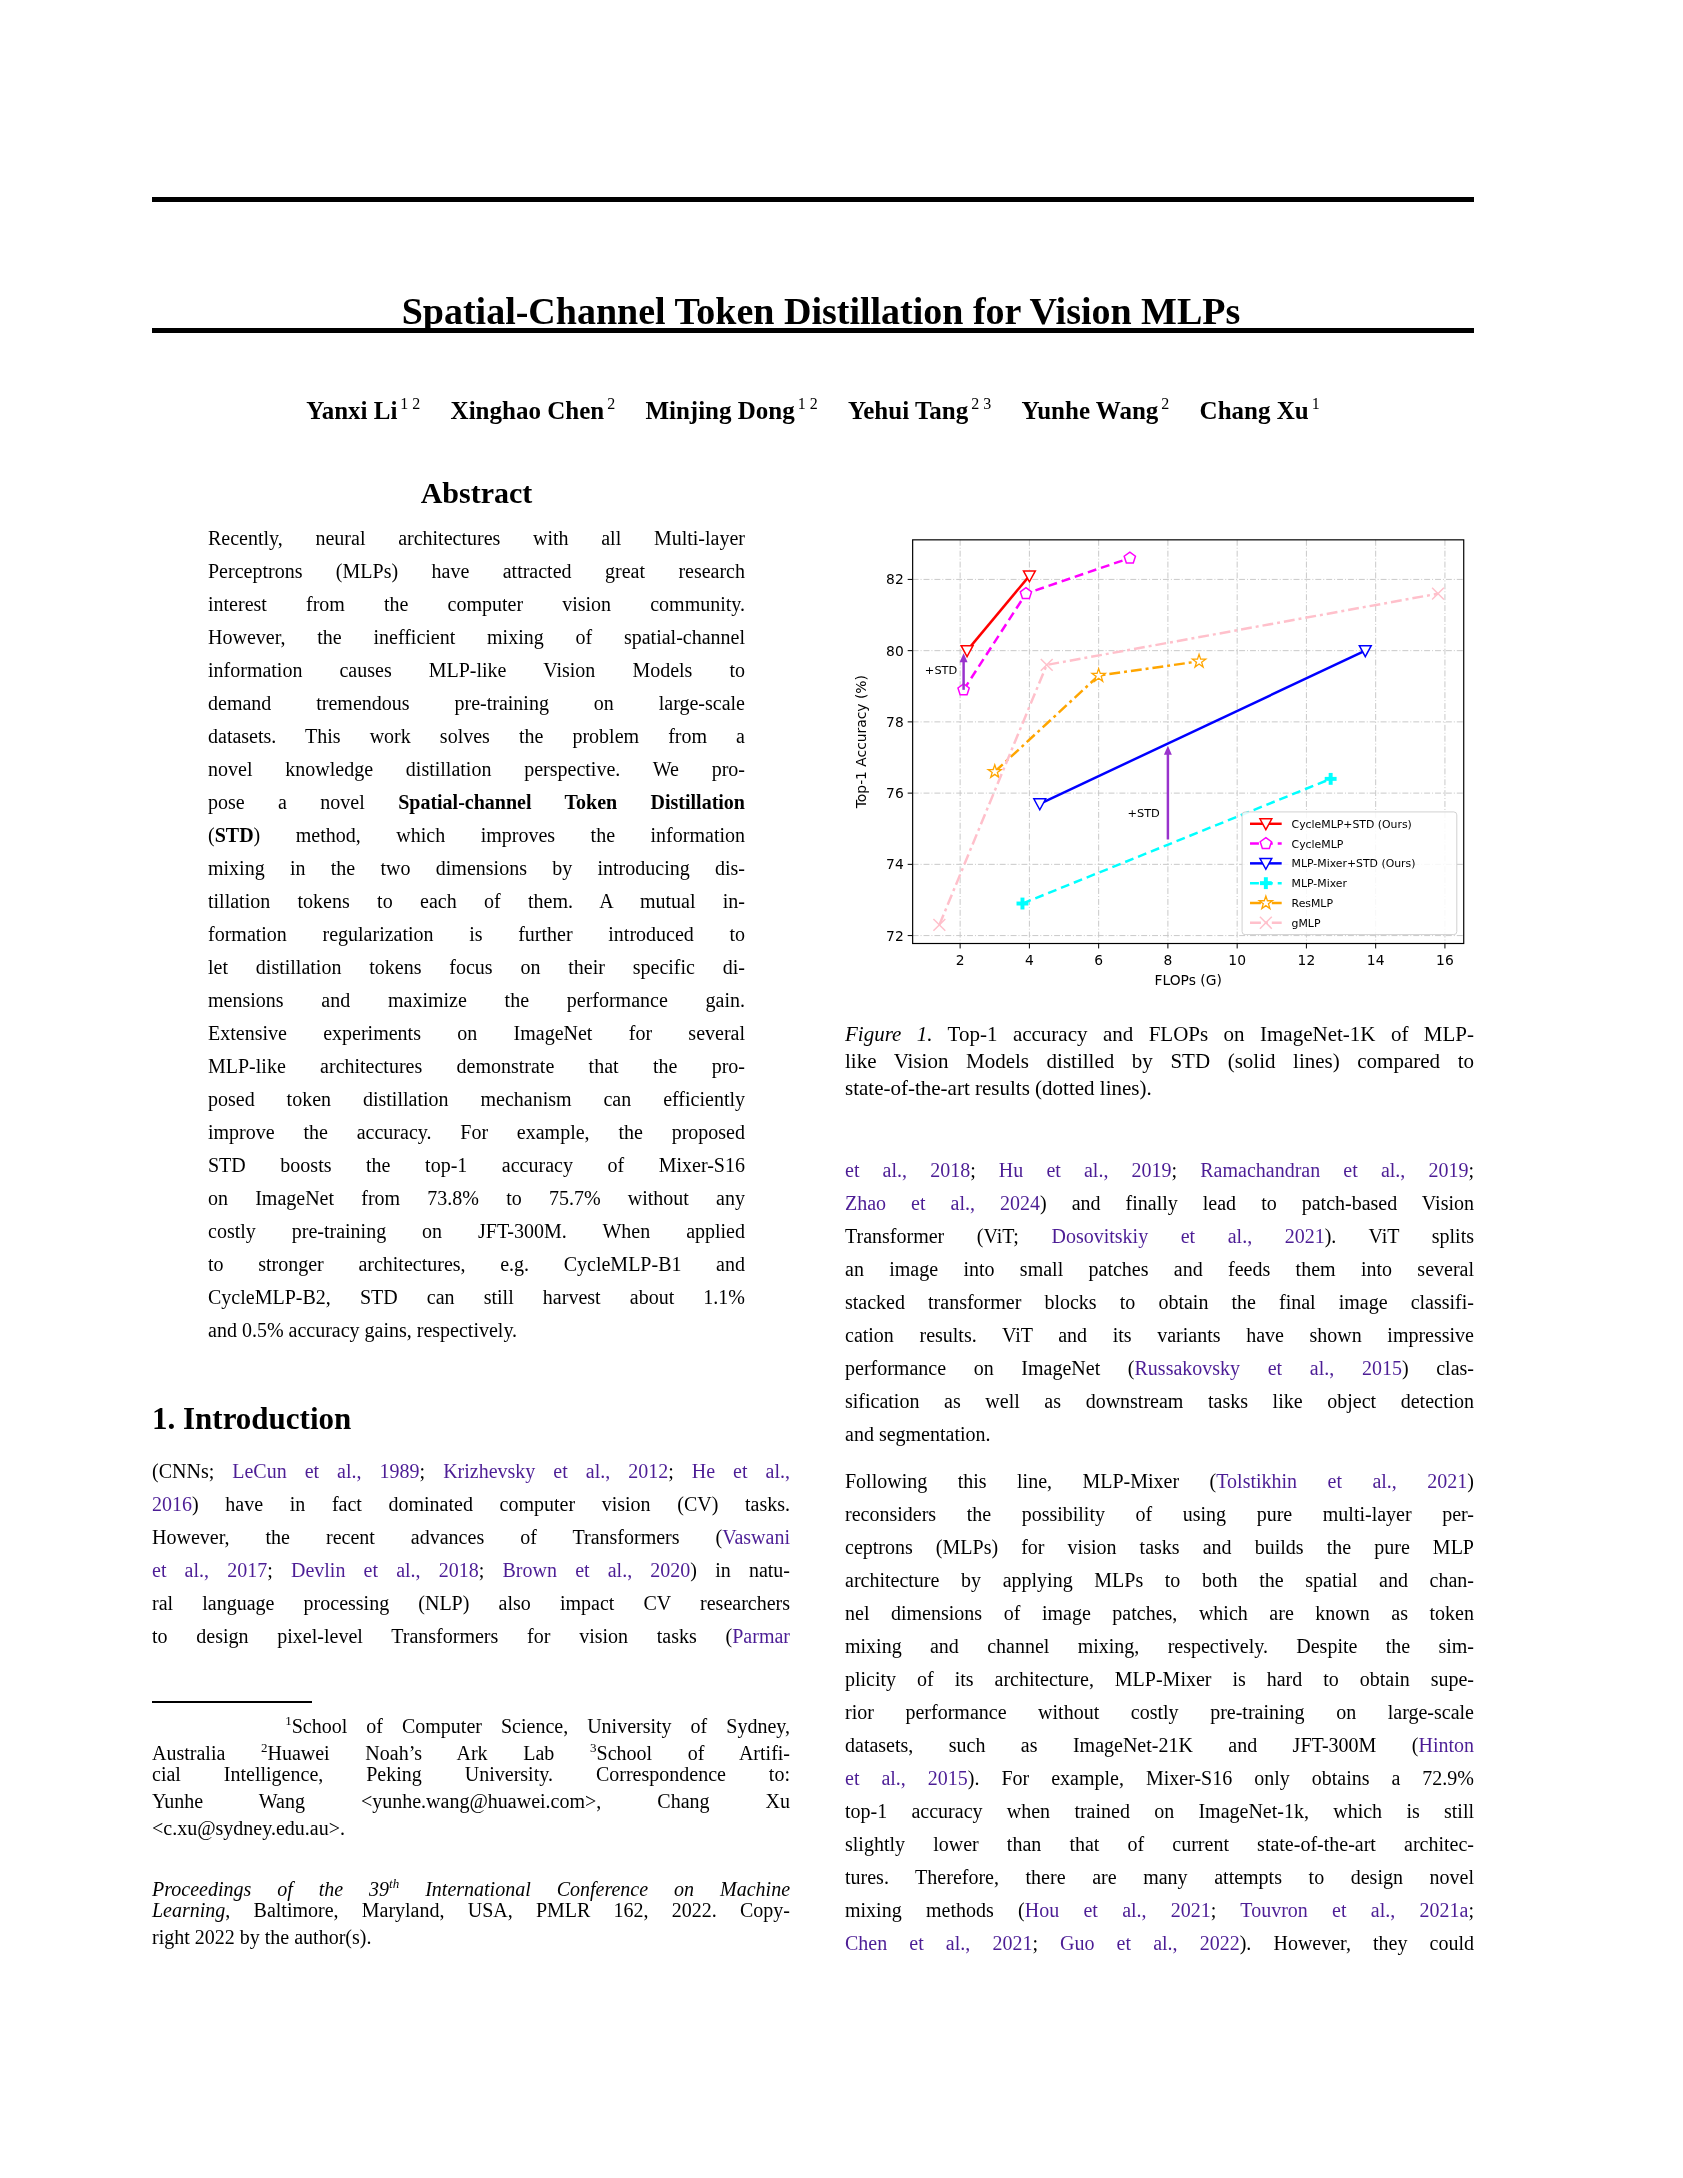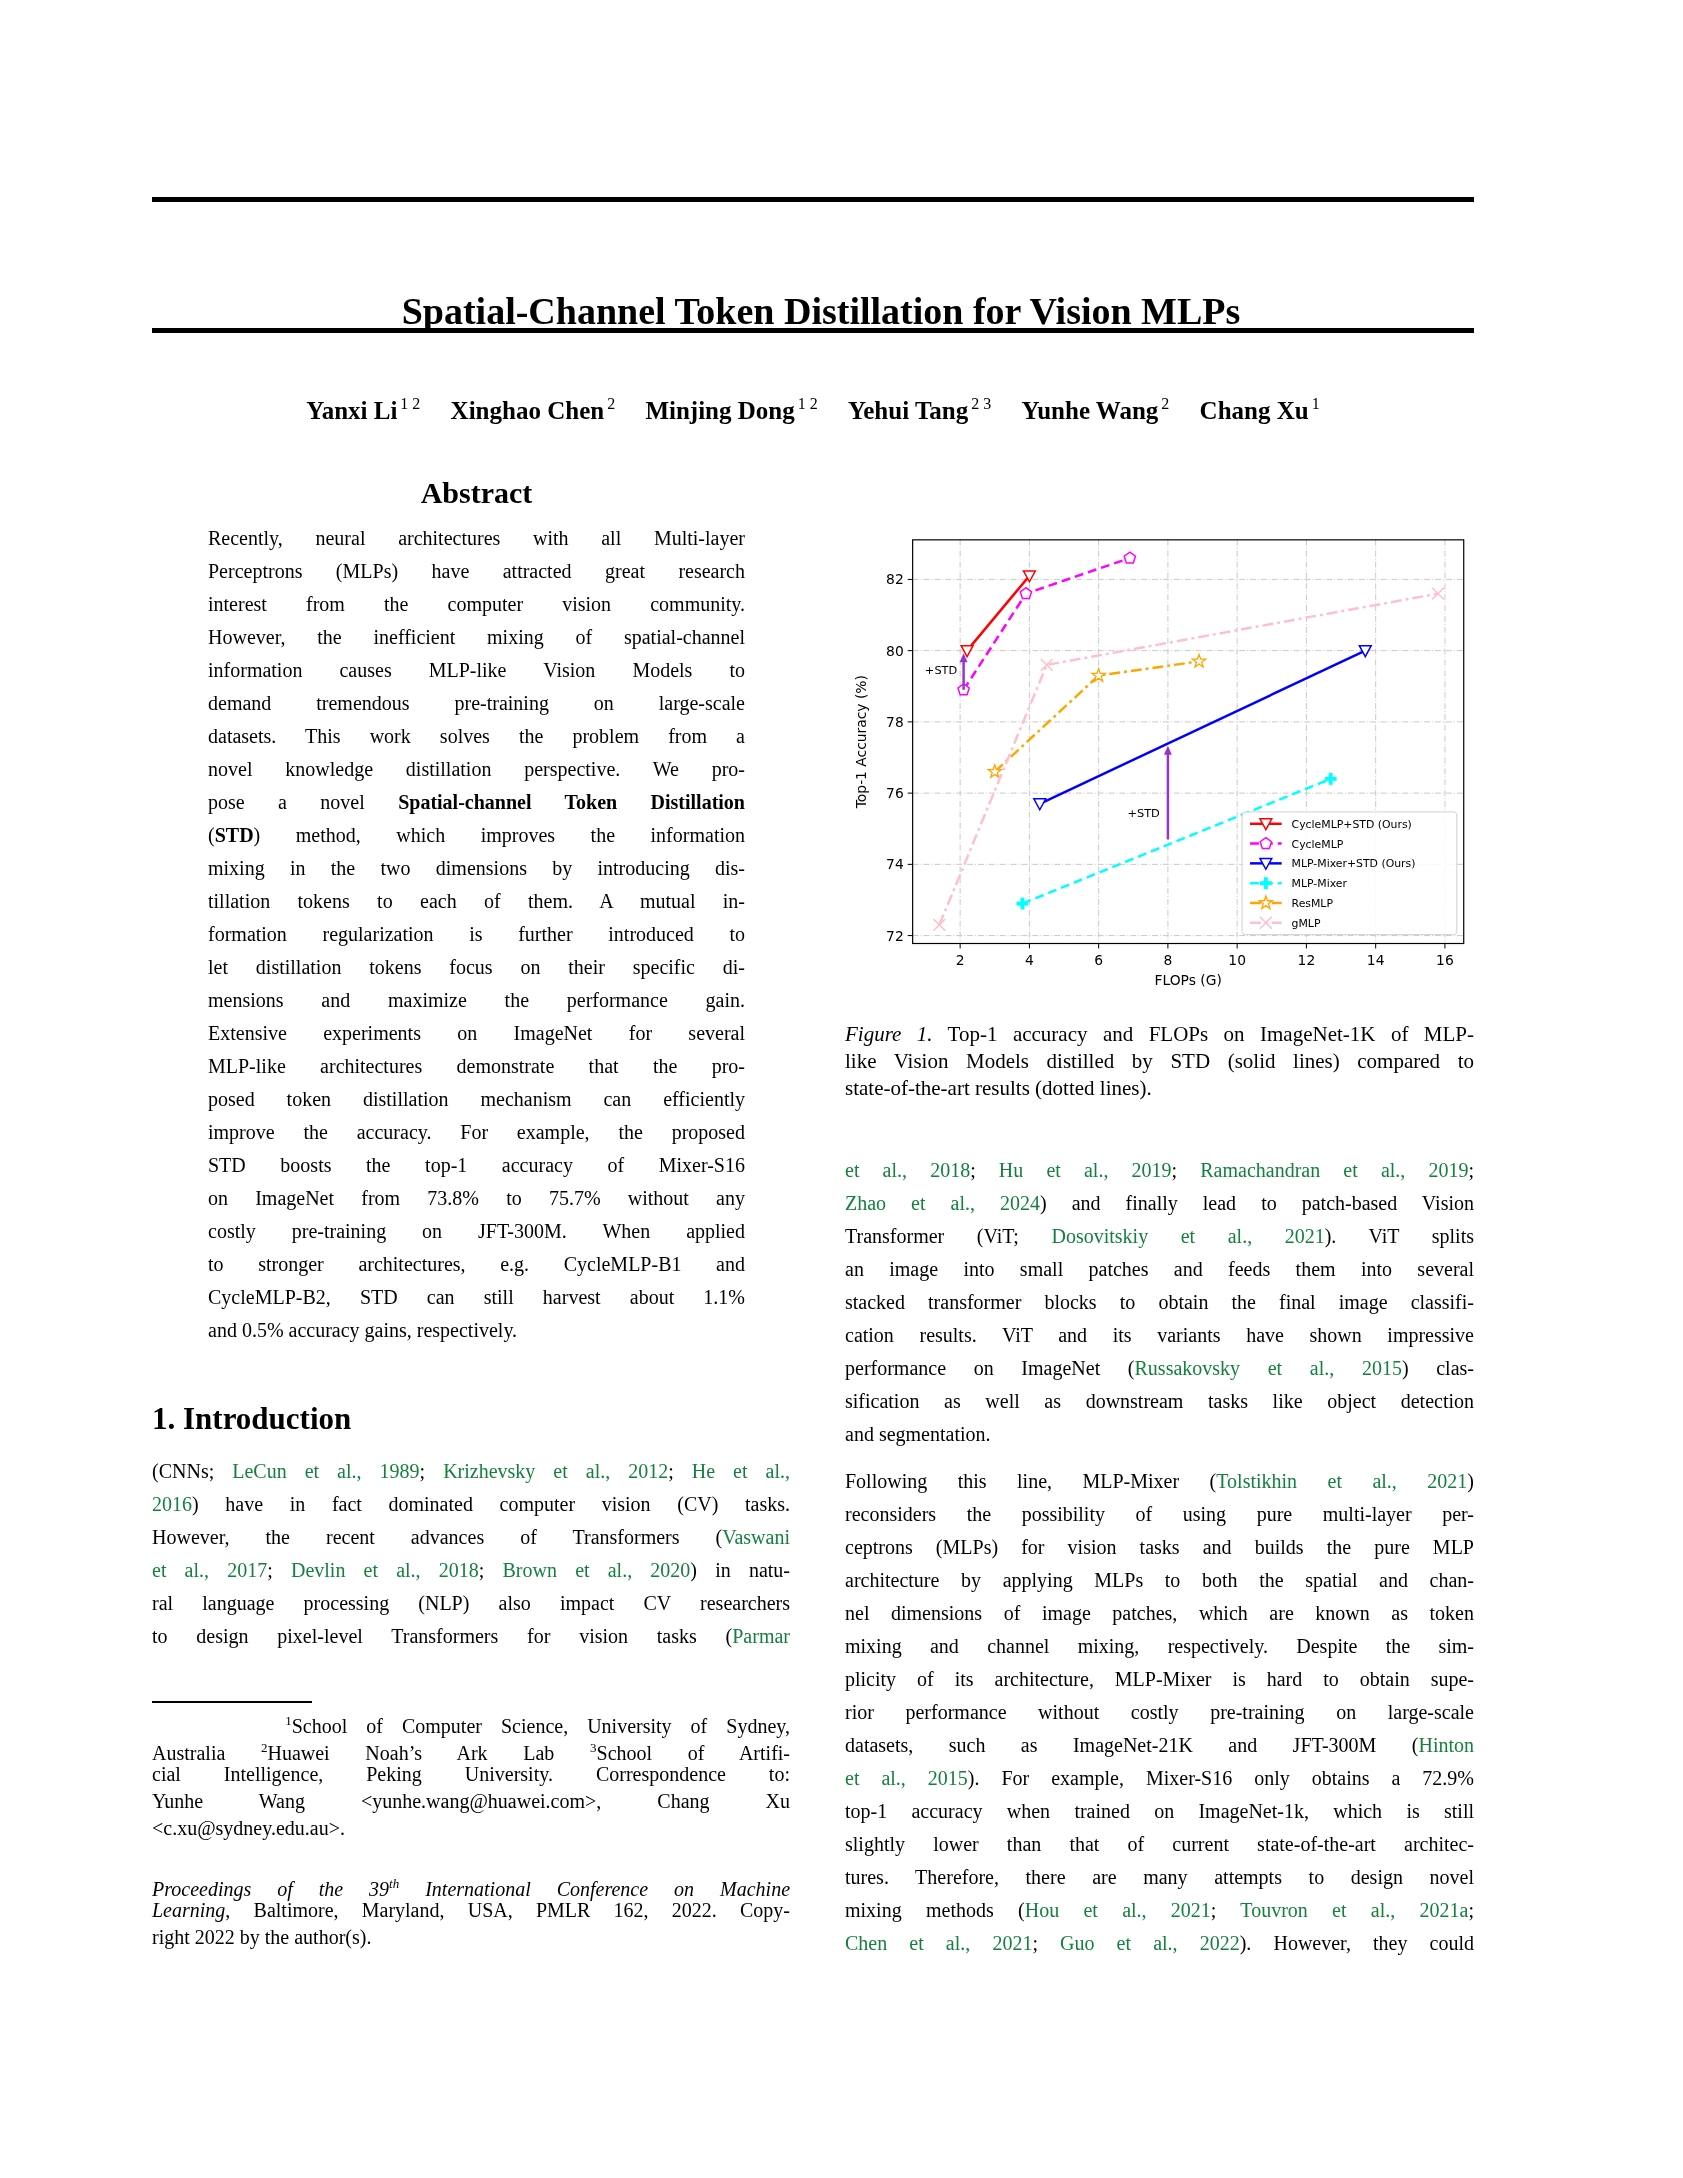--- a/index.html
+++ b/index.html
@@ -13,21 +13,21 @@
   .authors .au { margin:0 12px; }
   .authors sup { font-weight:normal; font-size:16px; vertical-align:10px; margin-left:3px; }
   .abs-head { position:absolute; left:208px; width:537px; top:475px; text-align:center;
               font-weight:bold; font-size:30px; line-height:36px; }
   .col-text { position:absolute; font-size:20px; line-height:33px; text-align:justify; }
   .col-text .ln { display:block; height:33px; white-space:nowrap; text-align-last:justify; }
   .col-text .ln.last { text-align-last:left; }
   .abstract { left:208px; width:537px; top:522px; }
   .intro-head { position:absolute; left:152px; top:1400px; font-weight:bold; font-size:31px; line-height:38px; }
   .intro { left:152px; width:638px; top:1455px; }
-  .link { color:#15803d; }
+  .link { color:#4c1d95; }
   .fn-rule { position:absolute; left:152px; top:1701px; width:160px; height:1.5px; background:#000; }
   .footnote { position:absolute; left:152px; width:638px; top:1707px; font-size:20px; line-height:27px; text-align:justify; }
   .footnote .ln { display:block; height:27px; white-space:nowrap; text-align-last:justify; }
   .footnote .ln.last { text-align-last:left; }
   .footnote sup { font-size:13px; vertical-align:8px; }
   .proc { position:absolute; left:152px; width:638px; top:1870px; font-size:20px; line-height:27px; }
   .proc .ln { display:block; height:27px; white-space:nowrap; text-align-last:justify; }
   .proc .ln.last { text-align-last:left; }
   .proc sup { font-size:13px; vertical-align:8px; }
   .figure { position:absolute; left:842px; top:525px; width:634px; height:465px; }

